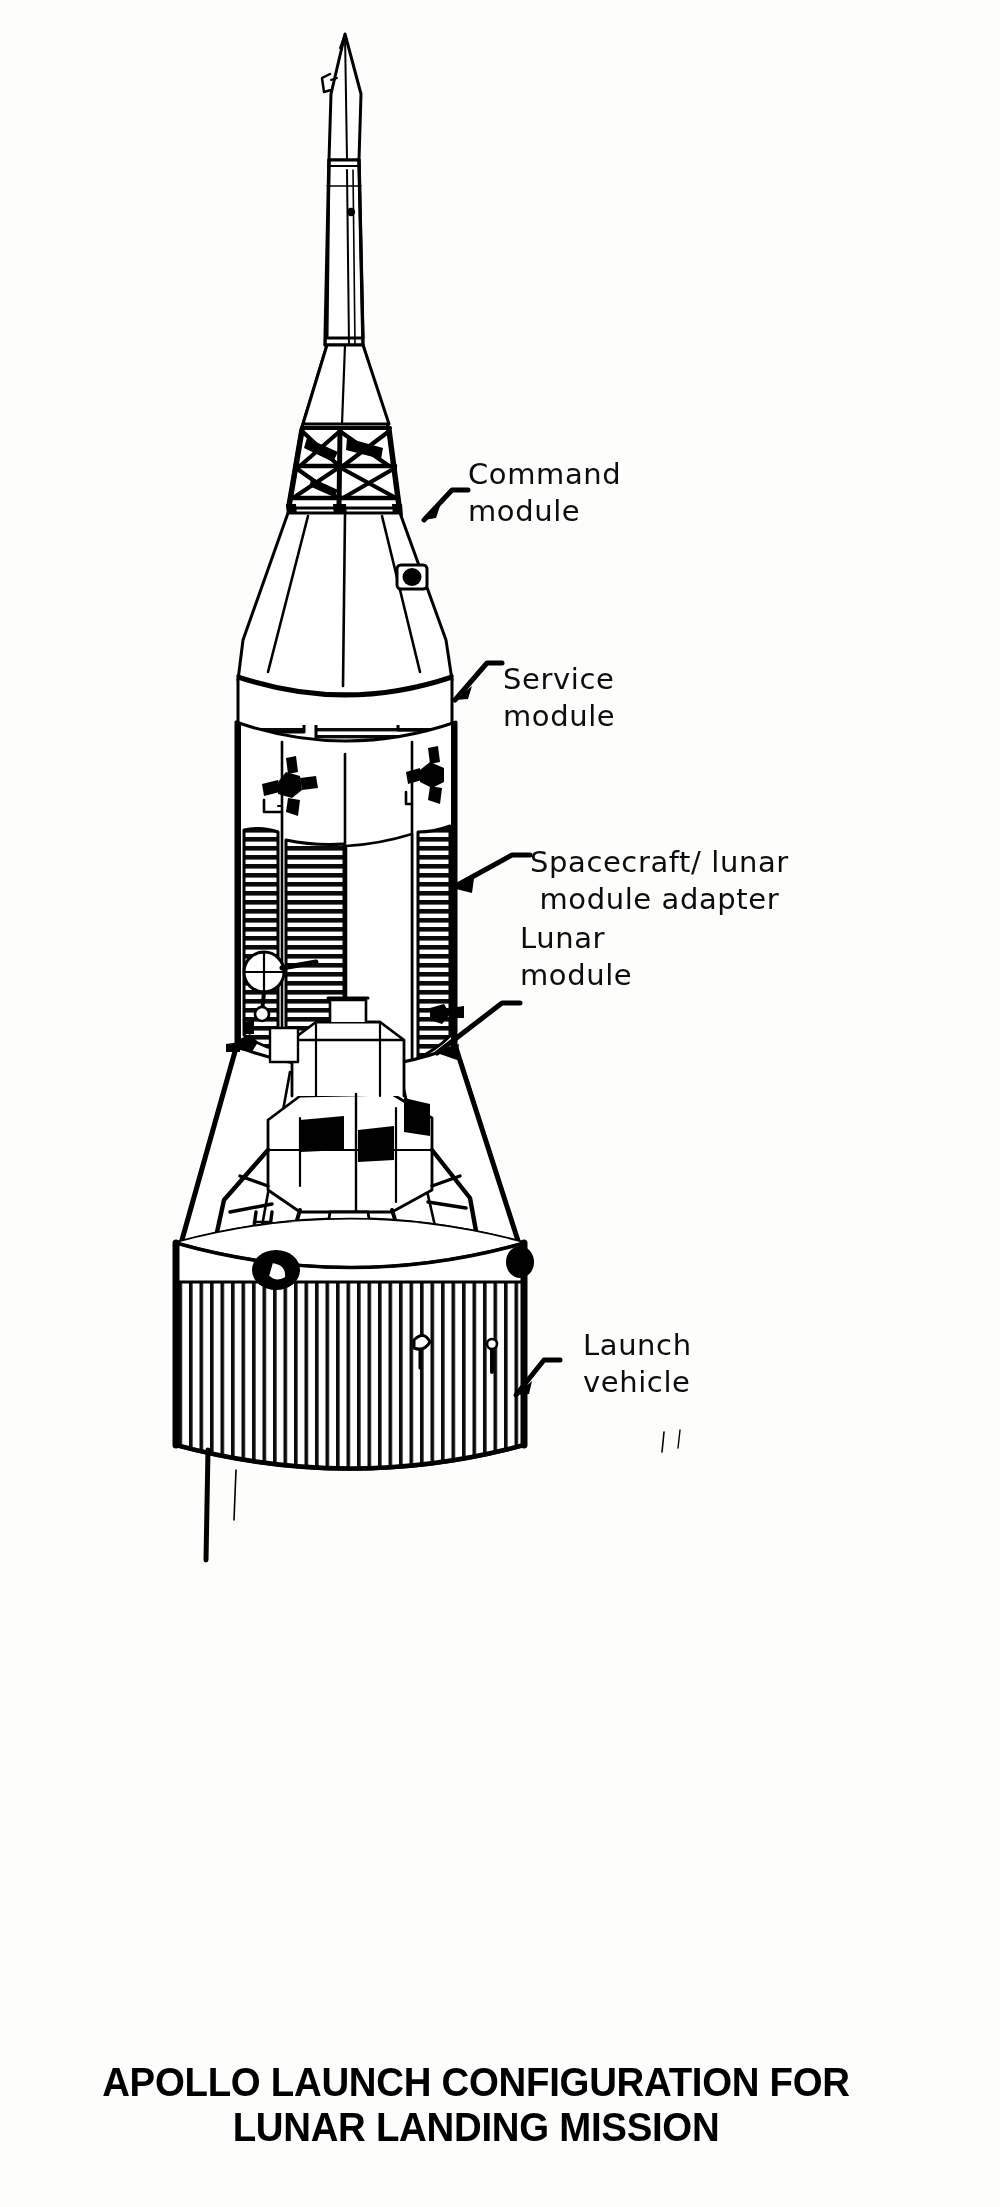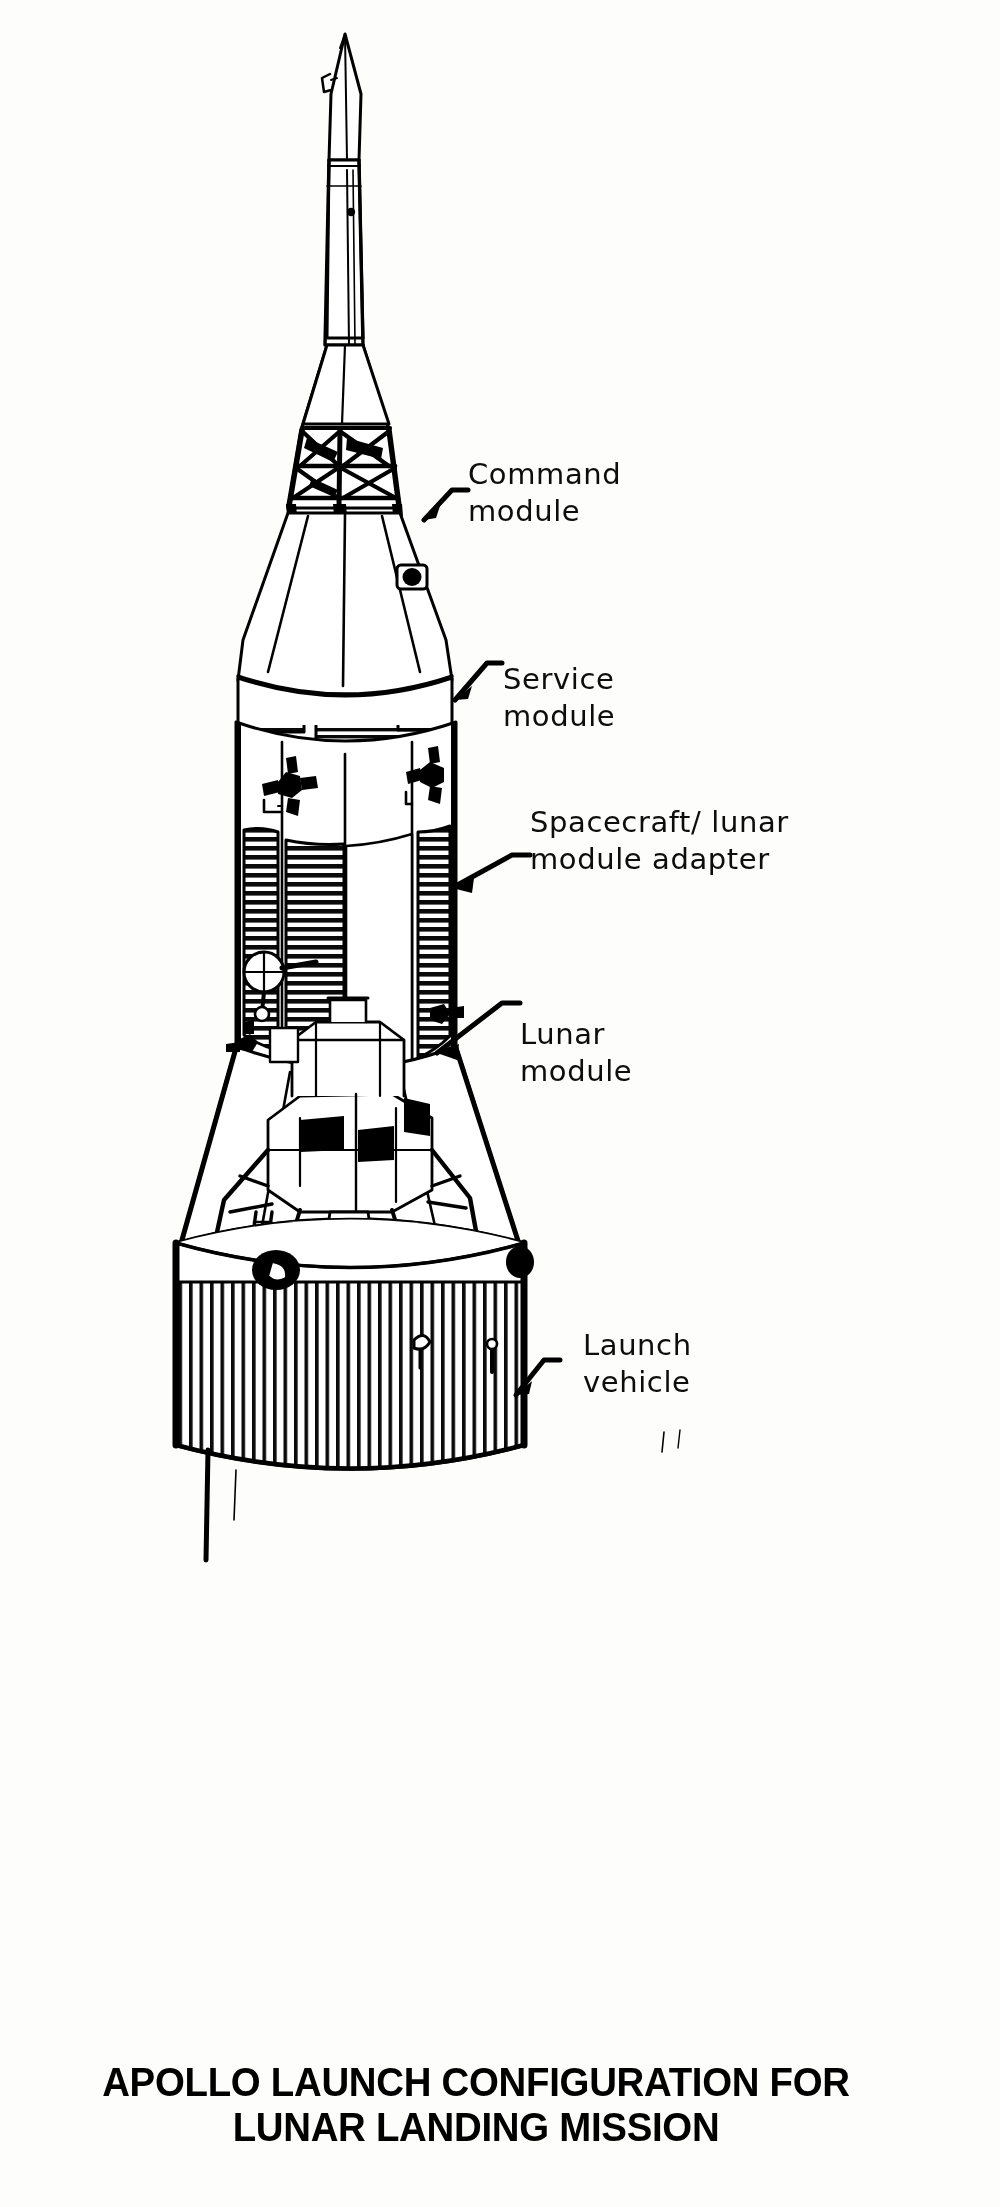--- a/index.html
+++ b/index.html
@@ -354,24 +354,24 @@
       </g>
     </g>
   </svg>
 
   <div class="callout-text" style="left:468px; top:456px;">Command
 module</div>
 
   <div class="callout-text" style="left:503px; top:629px;margin-top:32px;">Service
 module</div>
 
-  <div class="callout-text" style="left:530px; top:804px;">Spacecraft/ lunar
+  <div class="callout-text" style="left:530px; top:844px;text-align:center;">Spacecraft/ lunar
 module  adapter</div>
 
-  <div class="callout-text" style="left:520px; top:1016px;">Lunar
+  <div class="callout-text" style="left:520px; top:920px;">Lunar
 module</div>
 
   <div class="callout-text" style="left:560px; top:1327px;margin-left:23px;">Launch
 vehicle</div>
 
   <div id="title">APOLLO LAUNCH CONFIGURATION FOR
 LUNAR LANDING MISSION</div>
 
 </div>
 

